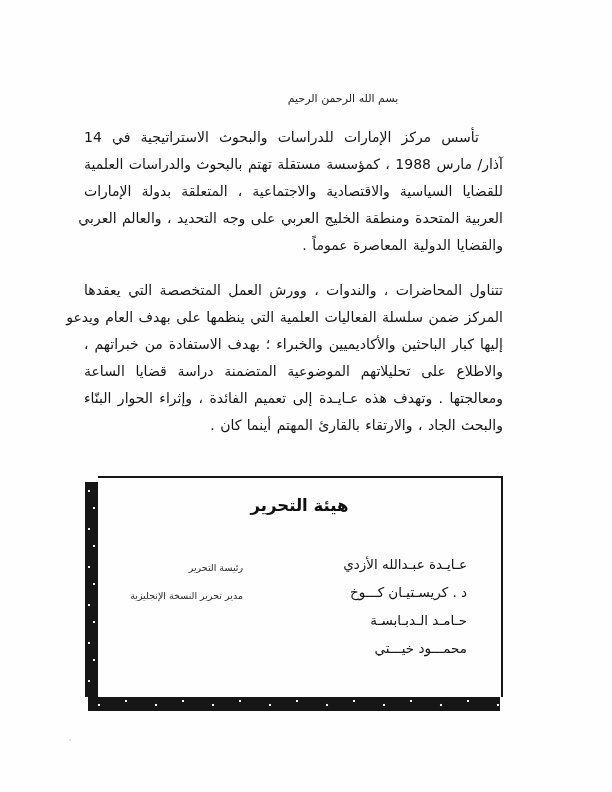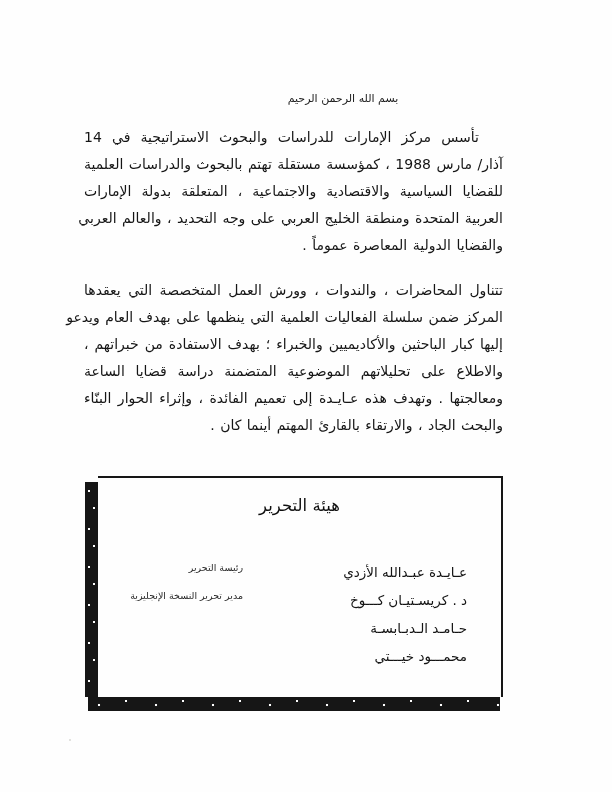--- a/index.html
+++ b/index.html
@@ -74,31 +74,31 @@
       radial-gradient(circle at 11px 8px, #fff 0.9px, transparent 1.6px),
       radial-gradient(circle at 38px 4px, #fff 0.7px, transparent 1.3px);
     background-size: 57px 14px;
     background-color: #161616;
   }
   .box-title {
     position: absolute;
     top: 18px; left: 0; right: 0;
     text-align: center;
     font-size: 16.5px;
-    font-weight: normal;
+    font-weight: bold;
     color: #0f0f0f;
   }
   .member-row {
     position: absolute;
     left: 0; right: 0;
     height: 20px;
   }
   .member-name {
     position: absolute;
-    right: 34px; top: 8px;
+    right: 34px; top: 0;
     font-size: 13.5px;
     white-space: nowrap;
     color: #141414;
   }
   .member-role {
     position: absolute;
     right: 258px; top: 6px;
     font-size: 9.5px;
     white-space: nowrap;
     color: #2a2a2a;

